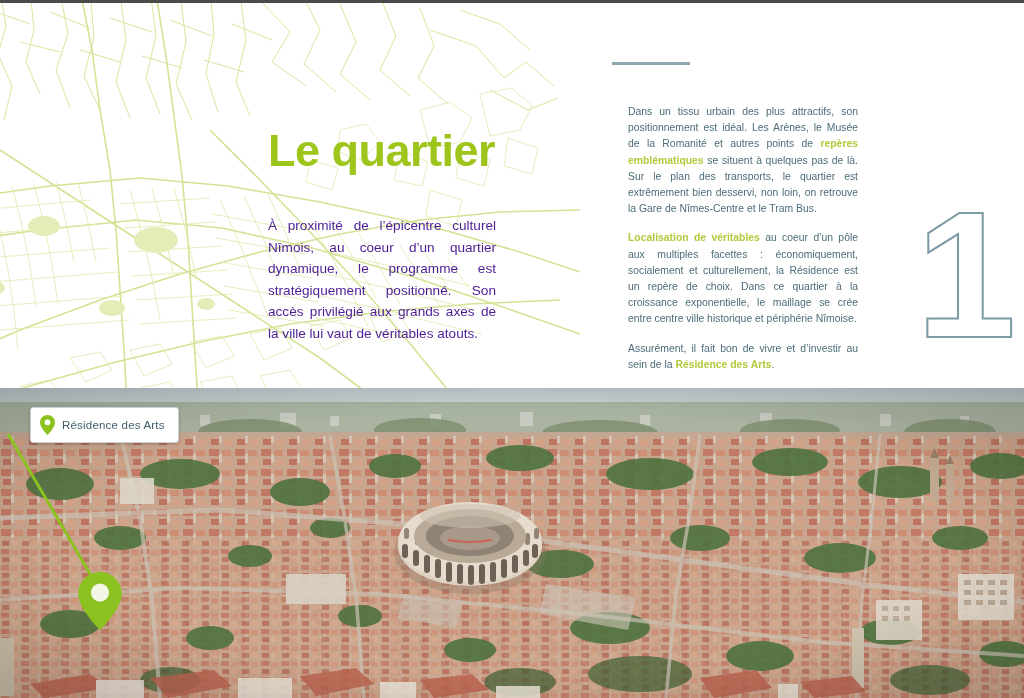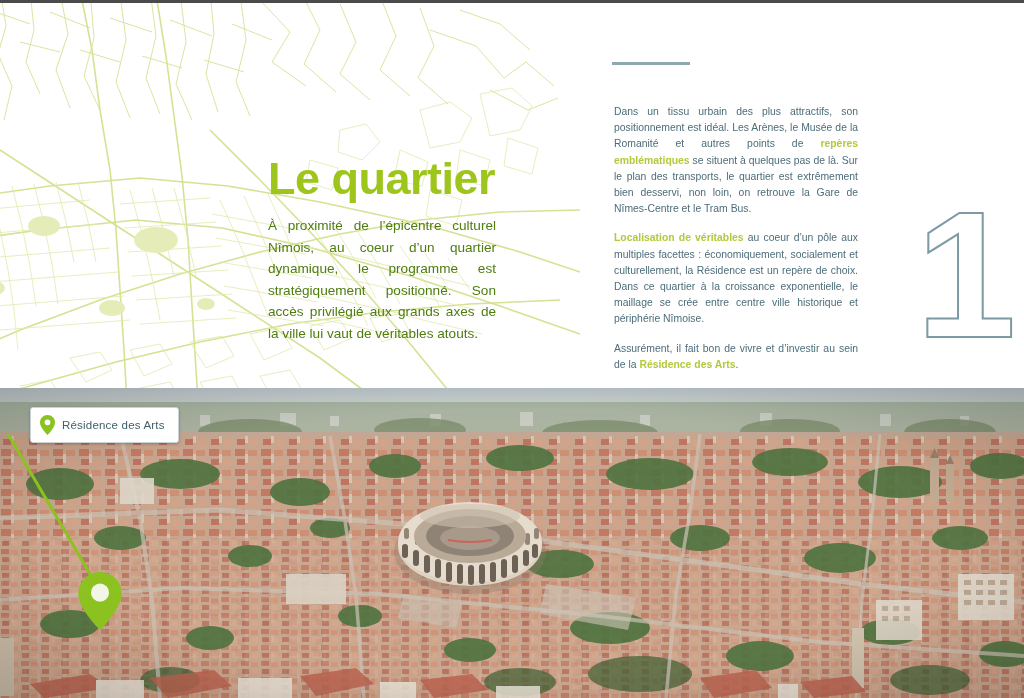--- a/index.html
+++ b/index.html
@@ -14,40 +14,40 @@
   
   .top-rule { position:absolute; left:0; top:0; width:1024px; height:3px; background:#4a4a4a; z-index:40; }
 
   
   .map-art { position:absolute; left:-40px; top:-10px; width:620px; height:440px; z-index:1; opacity:.95; pointer-events:none; }
 
   
   .headline {
     position:absolute; left:268px; top:128px; z-index:6;
     font-size:45px; font-weight:bold; letter-spacing:-0.5px;
-    color:#9ec51c; line-height:1;margin-top:28px;
+    color:#9ec51c; line-height:1;
   }
 
   
   .intro {
     position:absolute; left:268px; top:215px; width:228px; z-index:6;
-    font-size:13.6px; line-height:21.5px; color:#4d7c0f;
+    font-size:13.6px; line-height:21.5px; color:#4c1d95;
     text-align:justify;
   }
   .intro p { margin:0; }
 
   
   .right-rule { position:absolute; left:612px; top:62px; width:78px; height:3px; background:#8fa8b0; z-index:6; }
 
   
   .right-col {
     position:absolute; left:612px; top:104px; width:246px; z-index:6;
     font-size:10.4px; line-height:16.2px; color:#4c6d79; text-align:justify;
   }
-  .right-col p { margin:0 0 13px 2px; }
+  .right-col p { margin:0 0 13px 16px; }
   .right-col p:last-child { margin-bottom:0; }
   .hl { color:#b5c83c; font-weight:bold; }
 
   
   .big-num {
     position:absolute; left:916px; top:185px; z-index:5;
     font-size:180px; font-weight:bold; line-height:1;
     color:transparent; -webkit-text-stroke:2px #7e9aa5;
     letter-spacing:6px; white-space:nowrap;
   }

